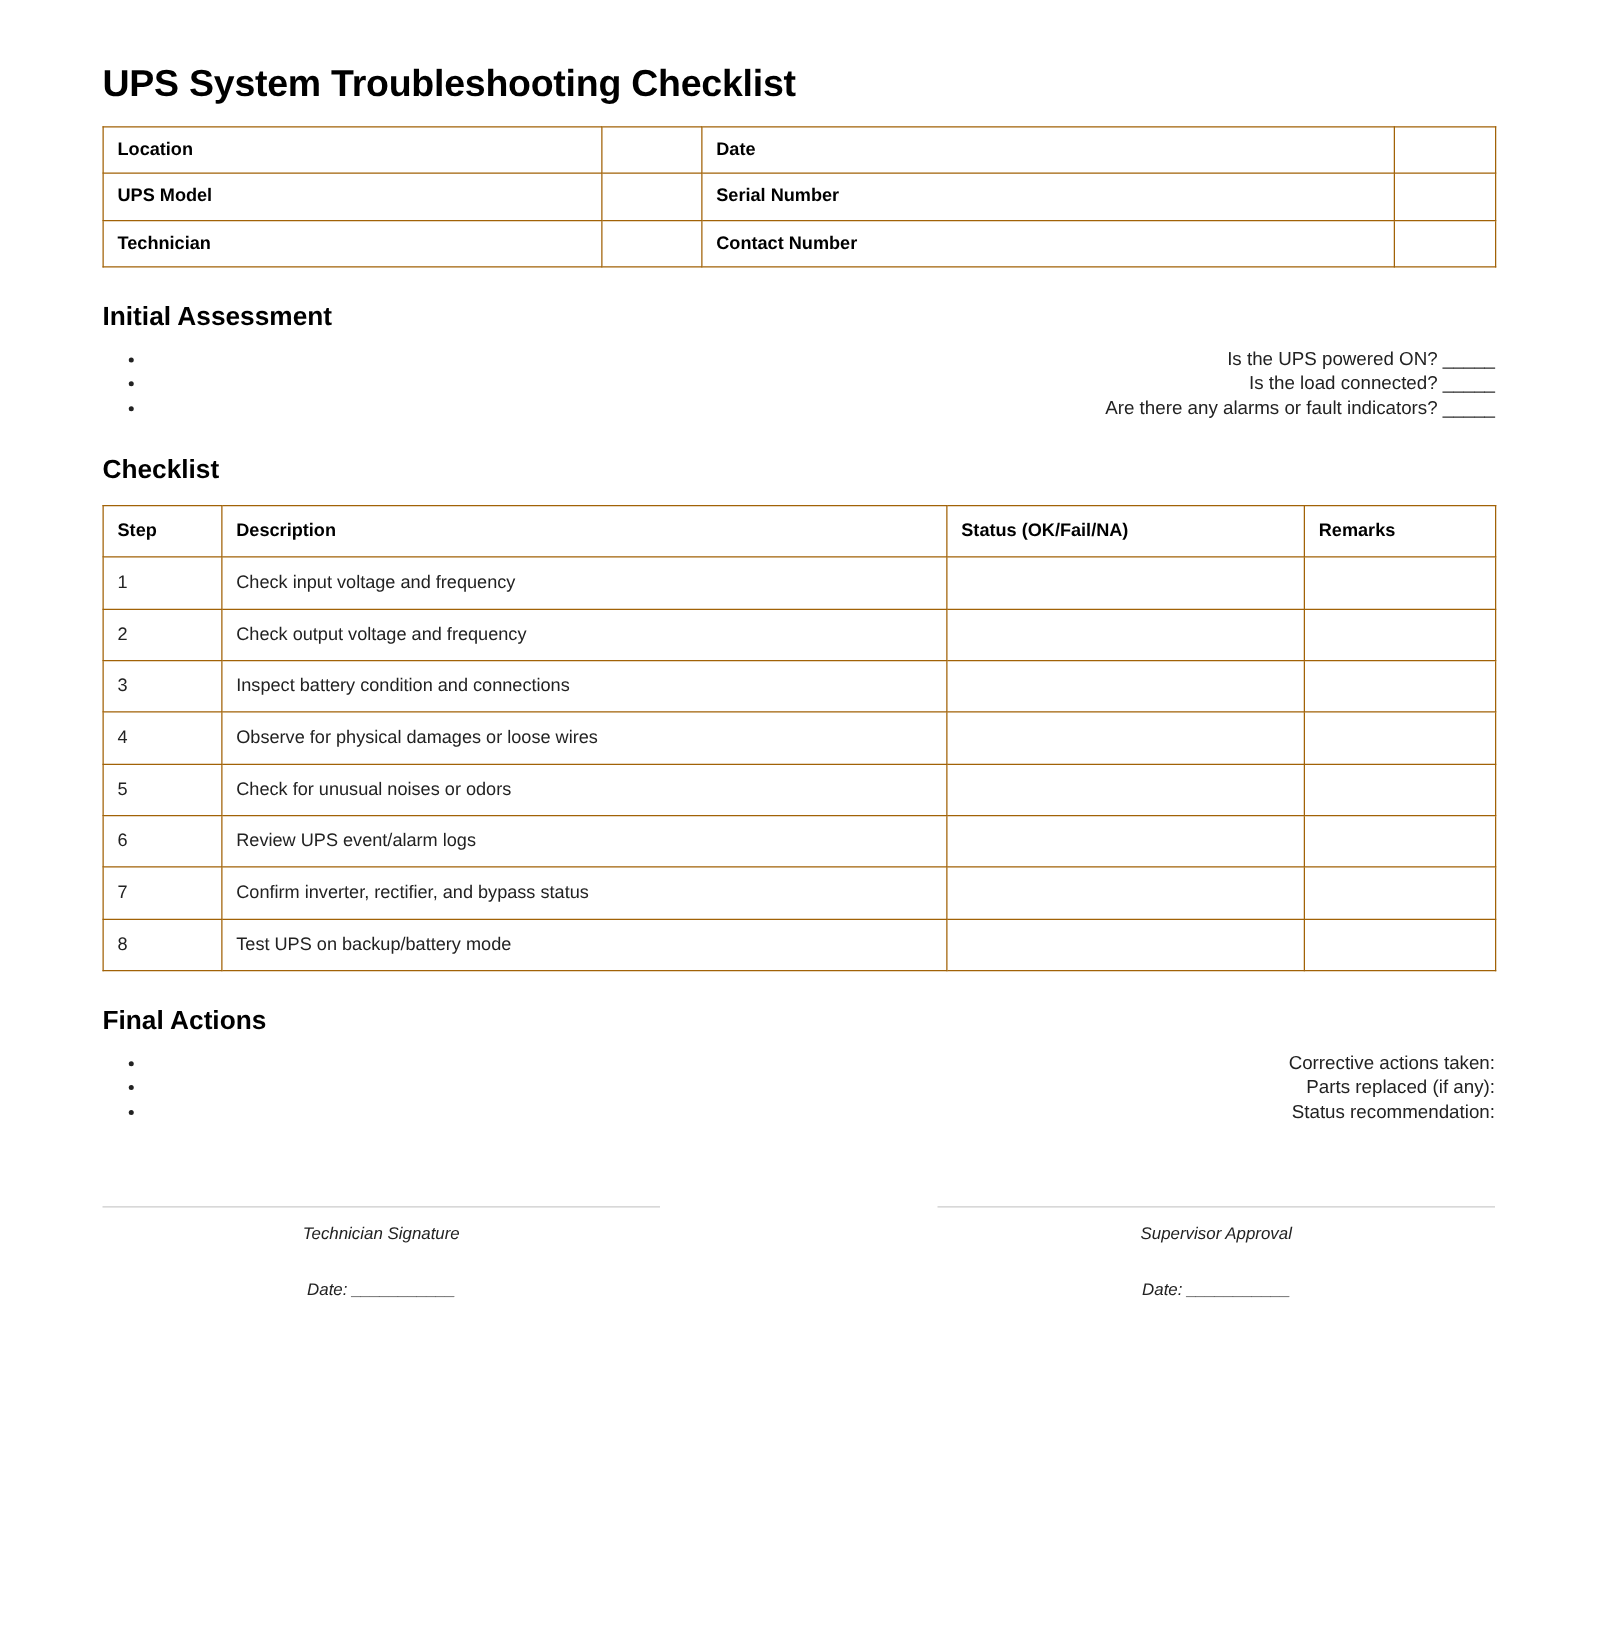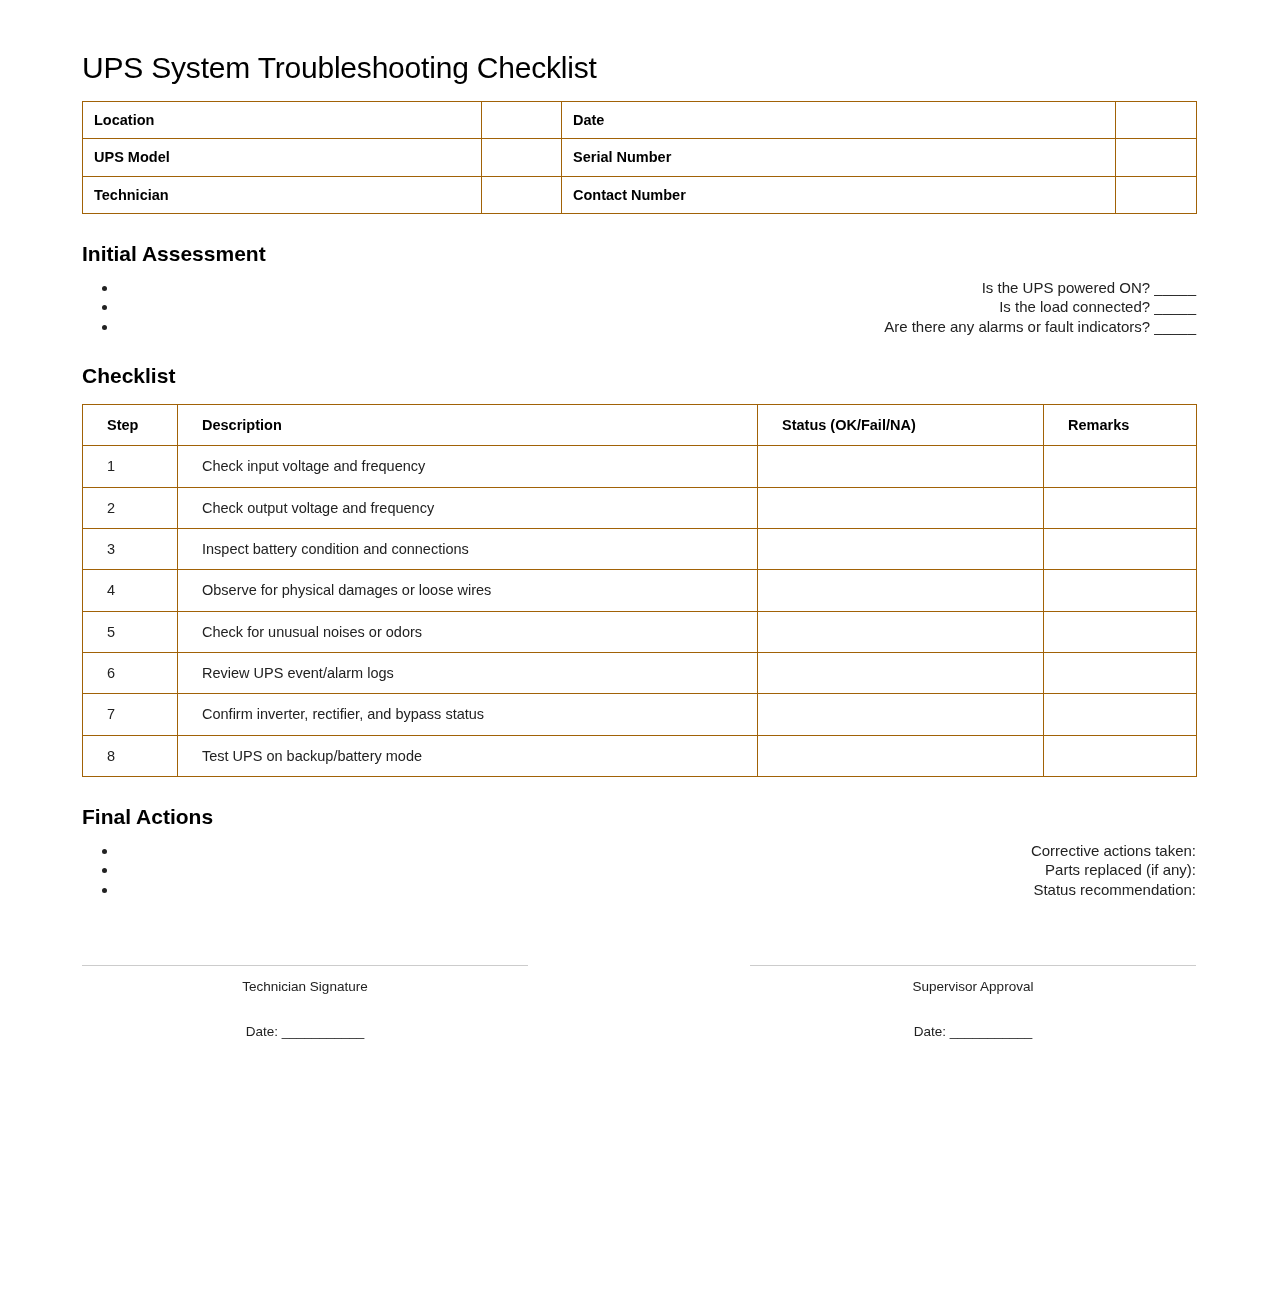--- a/index.html
+++ b/index.html
@@ -14,21 +14,21 @@
     color: #222222;
     -webkit-font-smoothing: antialiased;
   }
   .page {
     padding: 48px 82px 0 82px;
     box-sizing: border-box;
     width: 1278px;
   }
   h1.doc-title {
     font-size: 30px;
-    font-weight: normal;
+    font-weight: bold;
     color: #000000;
     margin: 0 0 0 0;
     letter-spacing: -0.2px;
     line-height: 1.3;
   }
   h2.section-title {
     font-size: 21px;
     font-weight: bold;
     color: #000000;
     margin: 26px 0 0 0;
@@ -69,21 +69,21 @@
   .col-gi-3 { width: 554px; }
   .col-gi-4 { width: 81px; }
 
   
   .col-ck-1 { width: 95px; }
   .col-ck-2 { width: 580px; }
   .col-ck-3 { width: 286px; }
   .col-ck-4 { width: 153px; }
 
   table.checklist td, table.checklist th {
-    padding: 10px 24px;
+    padding: 10px 11px;
   }
   table.checklist td {
     color: #222222;
   }
 
   ul.bullets {
     margin: 10px 0 0 0;
     padding-left: 36px;
     list-style-type: disc;
   }
@@ -94,20 +94,21 @@
     margin: 0;
     padding: 0;
     text-align: right;
   }
 
   .signatures {
     display: flex;
     justify-content: space-between;
     margin-top: 66px;
     width: 1114px;
+    font-style: italic;
   }
   .sig-block {
     width: 446px;
     text-align: center;
   }
   .sig-rule {
     border-top: 1px solid #cccccc;
     height: 0;
     width: 100%;
   }

